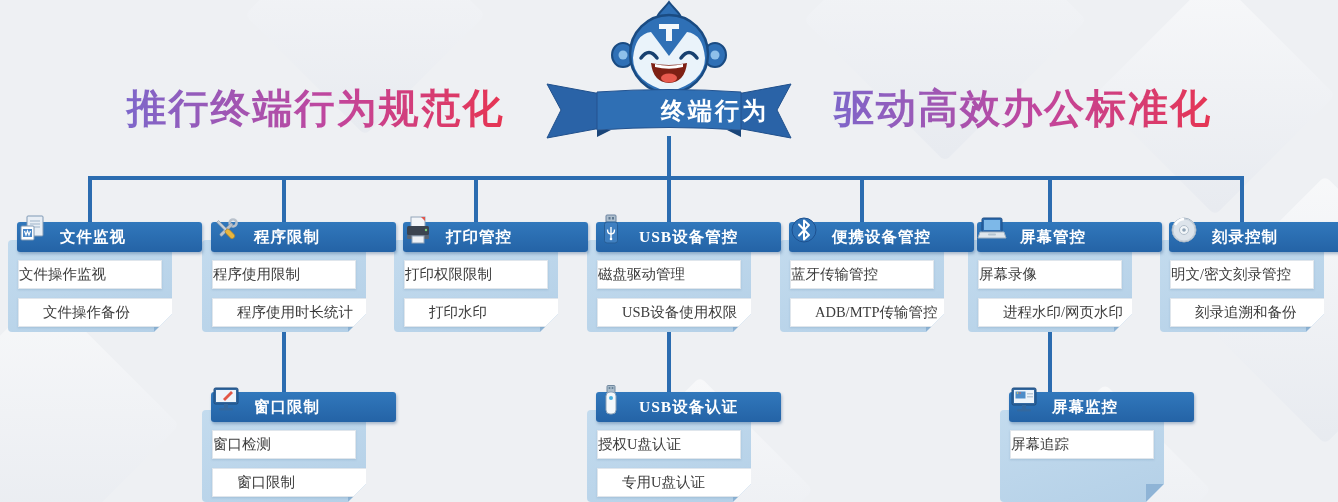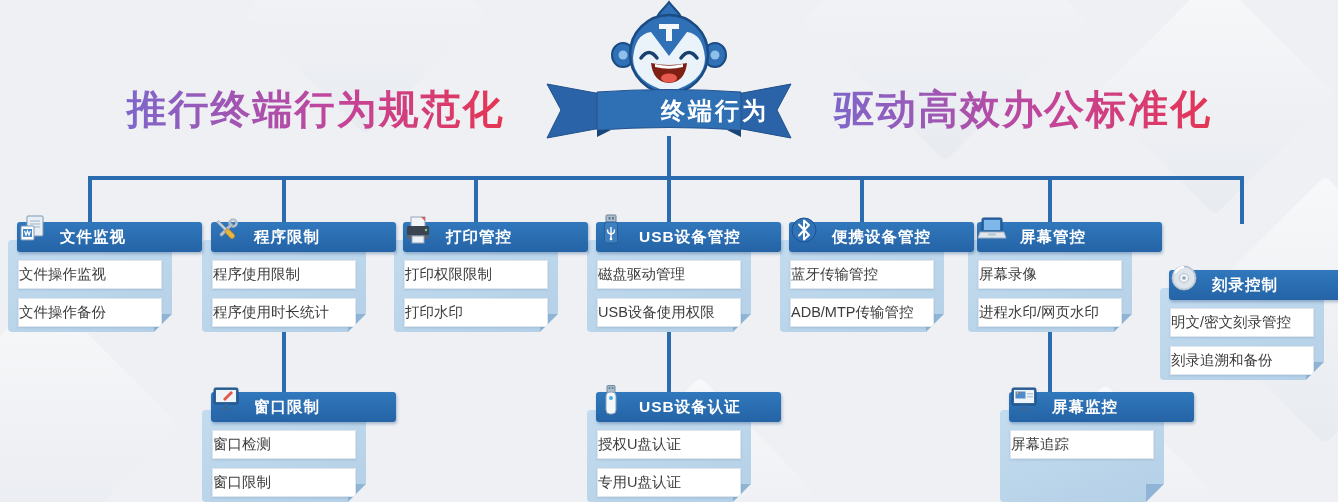--- a/index.html
+++ b/index.html
@@ -1,19 +1,19 @@
 <!DOCTYPE html>
 <html><head>
 <meta charset="utf-8">
 <style>
   html,body{margin:0;padding:0;background:#eef0f3;}
   .stage{
     position:relative;width:1338px;height:502px;overflow:hidden;
     background:#eef0f3;
-    font-family:Liberation Sans, sans-serif;
+    font-family:Liberation Serif, serif;
   }
   
   .cube{position:absolute;transform:rotate(45deg);
     background:linear-gradient(135deg,#ffffff 0%,#e2e6ed 100%);
     opacity:.55;border-radius:6px;}
   
   .headline{
     position:absolute;top:84px;height:50px;line-height:50px;
     font-size:40px;font-weight:bold;letter-spacing:2px;text-align:center;
     background:linear-gradient(90deg,#7b68cc 0%,#c2459c 55%,#e8344e 100%);
@@ -54,21 +54,21 @@
     position:absolute;right:0;bottom:0;width:18px;height:18px;
     background:#8fb4d6;clip-path:polygon(0 0,100% 0,0 100%);
   }
   .item{
     position:absolute;left:10px;width:142px;height:27px;line-height:27px;
     background:#ffffff;border:1px solid #e0e6ec;
     box-shadow:0 1px 2px rgba(110,145,180,.3);
     text-align:left;font-size:14.5px;color:#3c3c3c;white-space:nowrap;overflow:hidden;
   }
   .item.i0{top:20px;}
-  .item.i1{top:58px;}
+  .item.i1{top:58px;padding-left:24px;}
 </style>
 </head>
 <body>
 
 <div class="stage">
 
   <div class="cube" style="left:280px;top:-70px;width:170px;height:170px;"></div>
   <div class="cube" style="left:845px;top:-80px;width:200px;height:200px;"></div>
   <div class="cube" style="left:1130px;top:10px;width:170px;height:170px;"></div>
   <div class="cube" style="left:1230px;top:215px;width:190px;height:190px;"></div>
@@ -233,21 +233,21 @@
       </span>
       <span>屏幕管控</span>
     </div>
     <div class="panel">
       <div class="fold"></div>
       <div class="item i0">屏幕录像</div>
       <div class="item i1">进程水印/网页水印</div>
     </div>
   </div>
 
-  <div class="group" style="left:1160px;top:222px;margin-top:48px;">
+  <div class="group" style="left:1160px;top:222px;">
     <div class="hdr">
       <span class="ic">
         <svg width="30" height="32" viewBox="0 0 30 32">
             <circle cx="15" cy="16" r="12" fill="#dde4eb" stroke="#a8b6c4"></circle>
             <circle cx="15" cy="16" r="11" fill="none" stroke="#c3ced9"></circle>
             <circle cx="15" cy="16" r="4.5" fill="#f2f6f9" stroke="#b3bfcb"></circle>
             <circle cx="15" cy="16" r="1.8" fill="#8fa3b5"></circle>
             <path d="M6 11 A11 11 0 0 1 15 5" stroke="#ffffff" stroke-width="2.5" fill="none"></path>
           </svg>
       </span>

